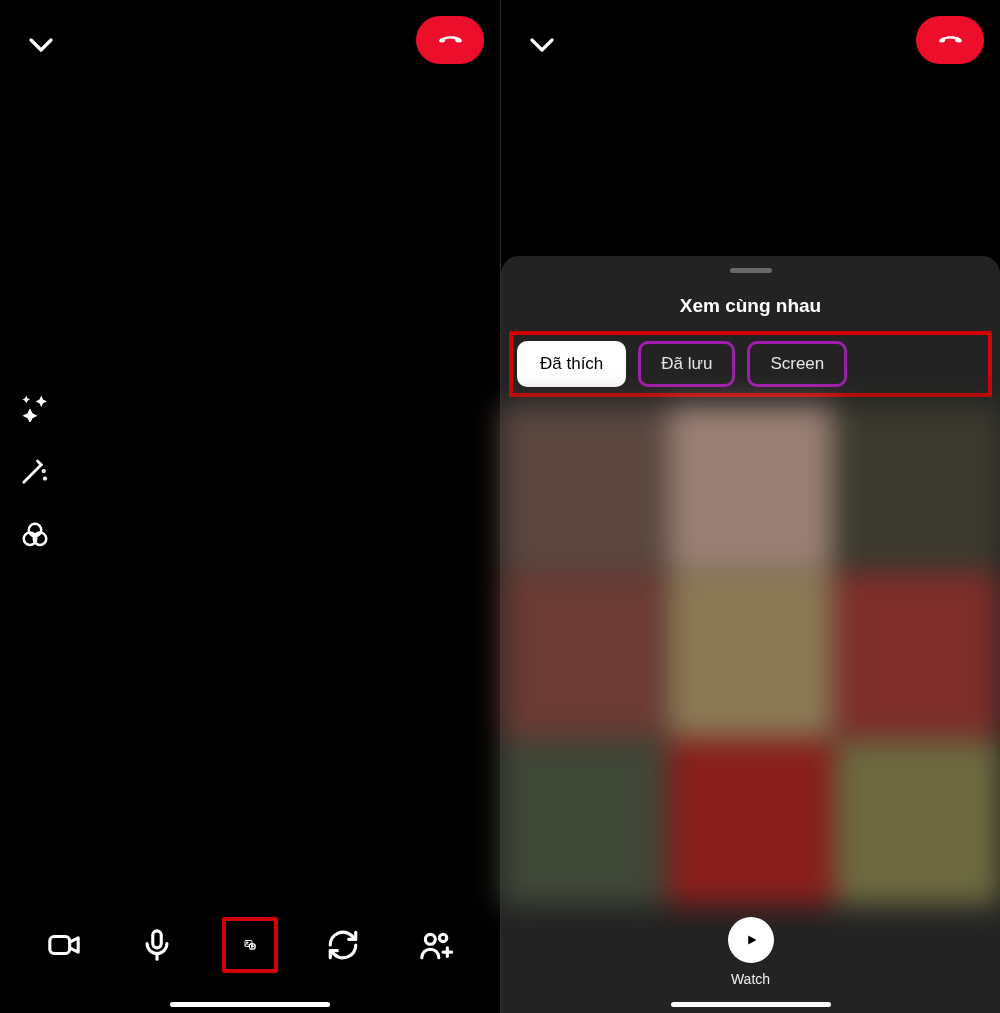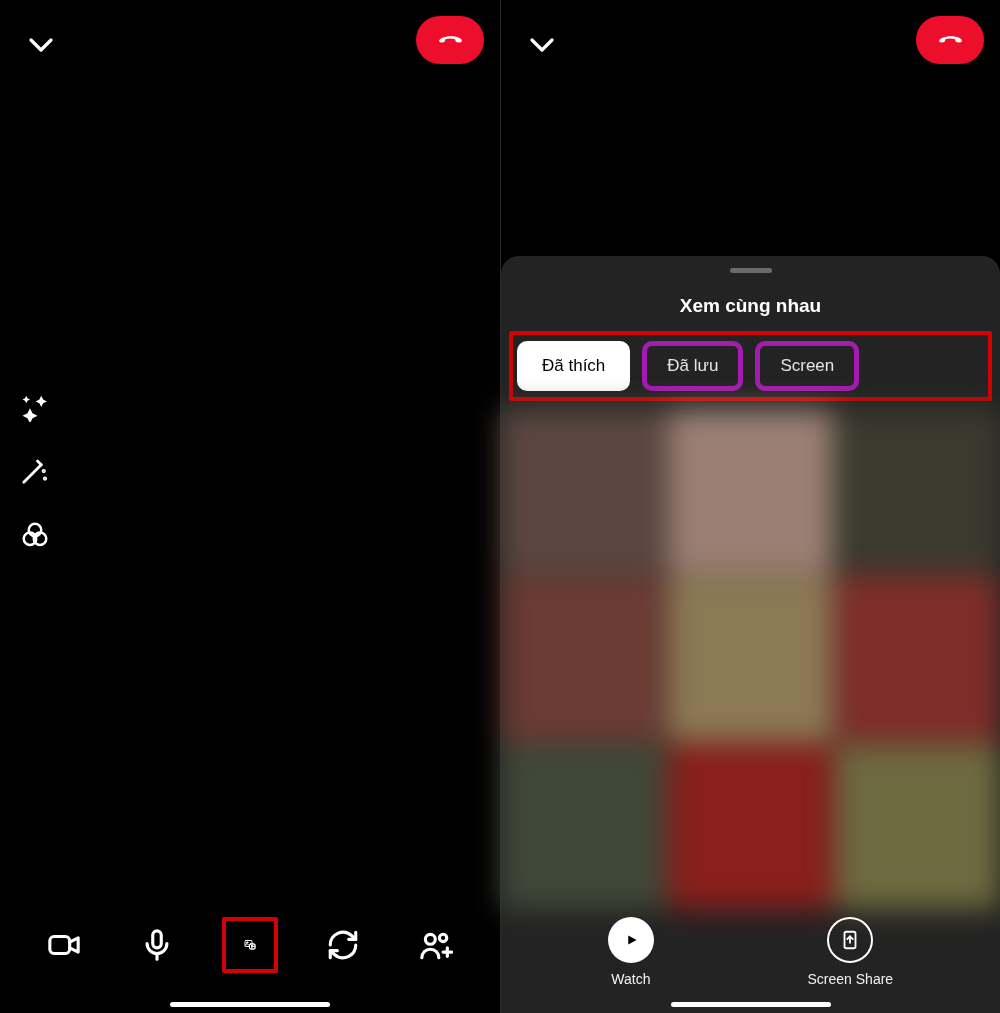--- a/index.html
+++ b/index.html
@@ -110,21 +110,21 @@
     margin-top: 22px;
   }
   .tabs-highlight {
     margin: 14px 8px 0 8px;
     border: 4px solid #d20202;
     border-radius: 2px;
     padding: 6px 4px;
     display:flex; gap: 12px;
   }
   .tab-pill {
-    border: 5px solid #a21caf;
+    border: 3px solid #a21caf;
     color: #e4e4e4;
     background: transparent;
     border-radius: 10px;
     padding: 10px 20px;
     font-size: 17px;
     font-weight: 500;
     cursor:pointer;
   }
   .tab-pill.selected {
     background: #fff;
@@ -292,27 +292,17 @@
 
     <div class="action-row">
       <div class="action-col">
         <div class="action-circle">
           <svg viewBox="0 0 24 24" fill="#000">
               <polygon points="9,7 9,17 18,12"></polygon>
             </svg>
         </div>
         <span class="action-label">Watch</span>
       </div>
-      <div class="action-col">
-        <div class="action-circle outline">
-          <svg viewBox="0 0 24 24" fill="none" stroke="#fff" stroke-width="2" stroke-linecap="round" stroke-linejoin="round">
-            <rect x="6" y="3" width="12" height="18" rx="2"></rect>
-              <line x1="12" y1="15" x2="12" y2="8"></line>
-              <polyline points="9 11 12 8 15 11"></polyline>
-          </svg>
-        </div>
-        <span class="action-label">Screen Share</span>
-      </div>
     </div>
   </div>
 
   <div class="home-indicator right"></div>
 </div>
 
 </body></html>

